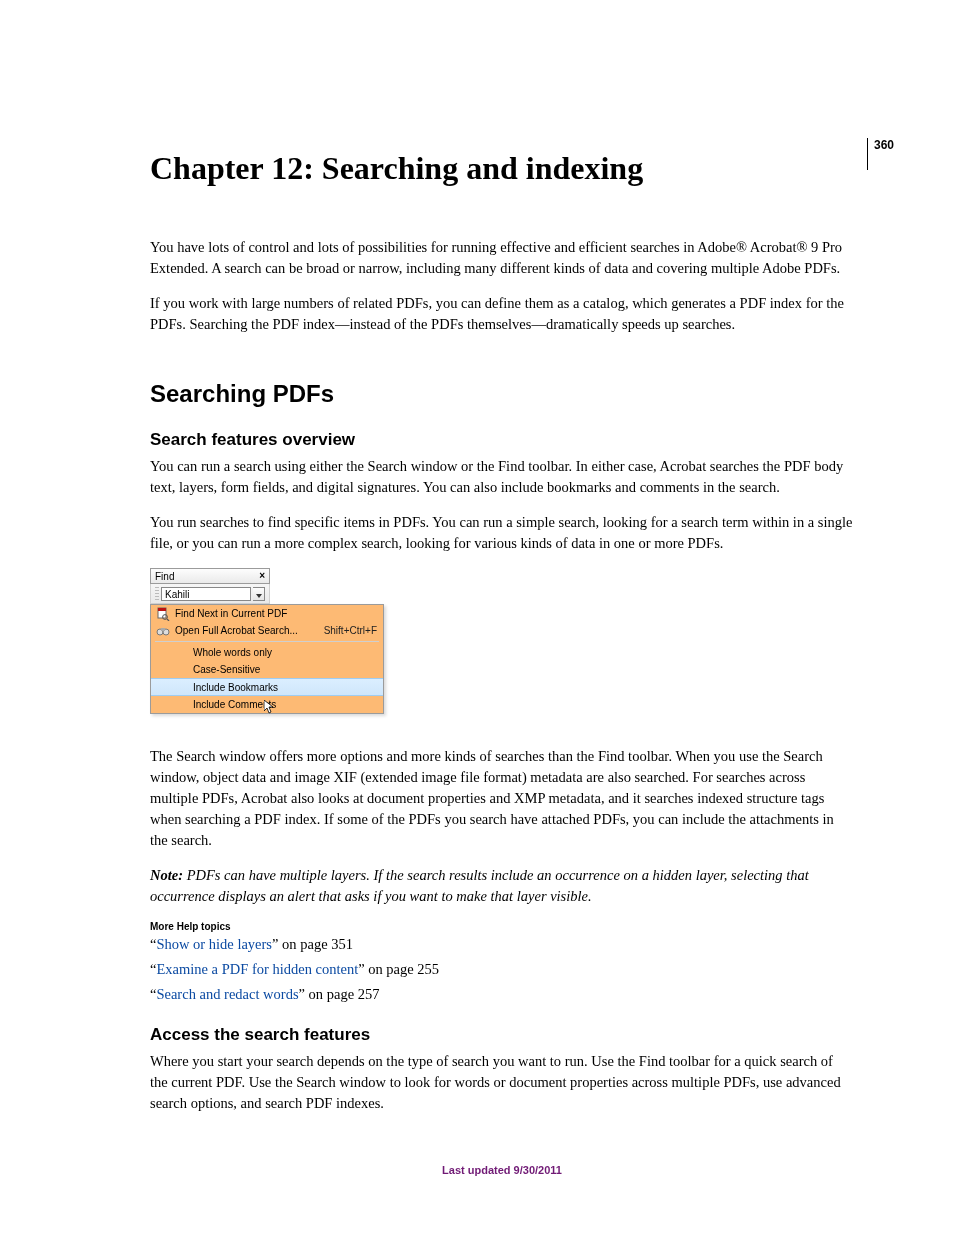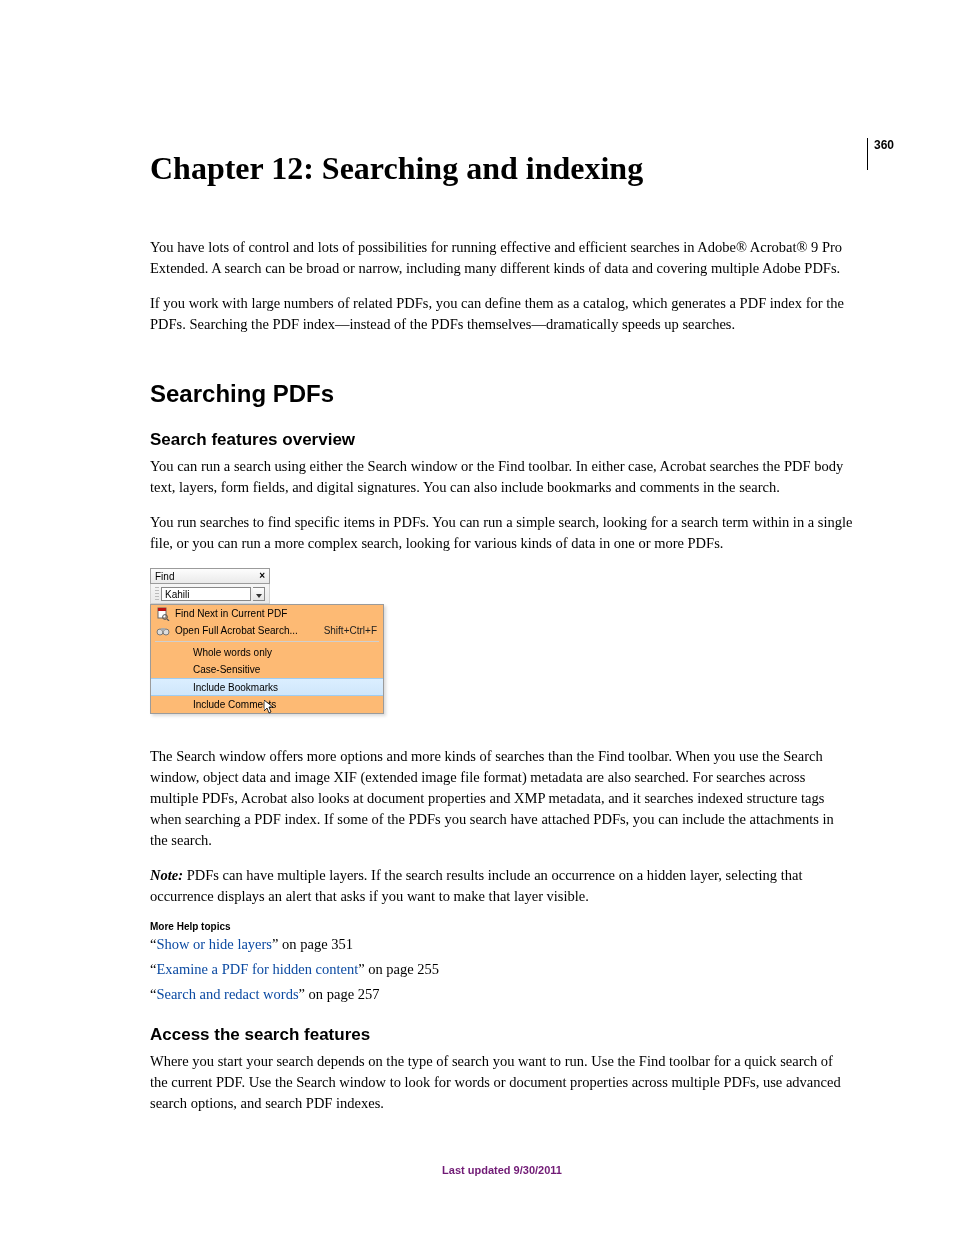--- a/index.html
+++ b/index.html
@@ -54,20 +54,21 @@
     font-family: "Myriad Pro", "Segoe UI", Arial, sans-serif;
     font-weight: bold;
     font-size: 10px;
     margin: 0 0 4px 0;
   }
   .note-label {
     font-weight: bold;
     font-style: italic;
   }
   .note-body {
+    font-style: italic;
   }
   .link {
     color: #0b4aa2;
     text-decoration: none;
     text-align: center;
   }
   .helplink-line {
     font-family: "Minion Pro", Georgia, "Times New Roman", serif;
     font-size: 14.5px;
     margin: 2px 0 8px 0;

